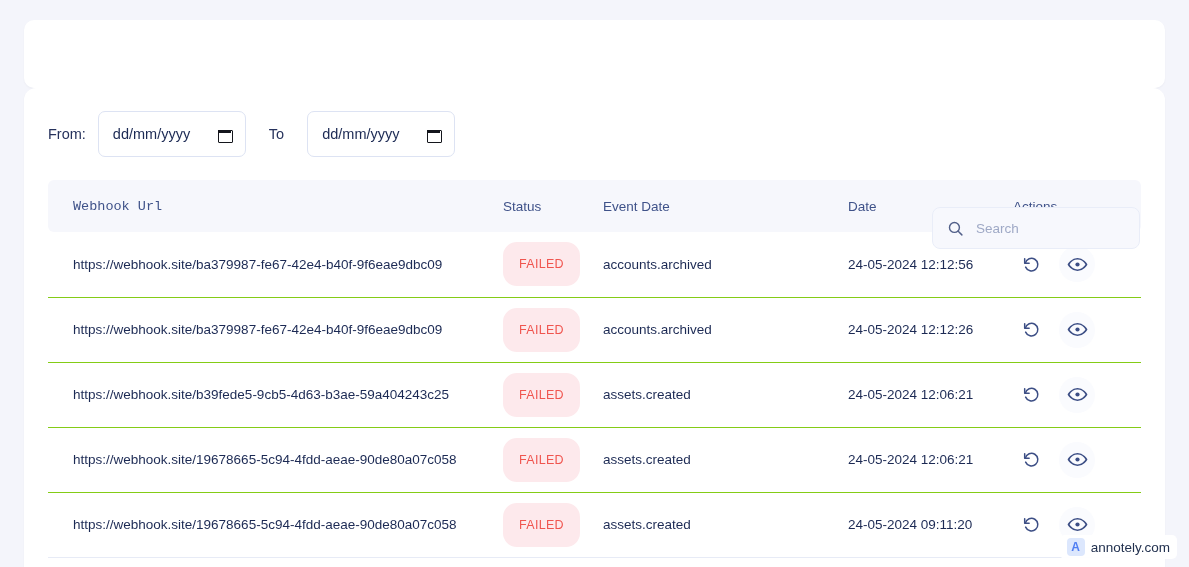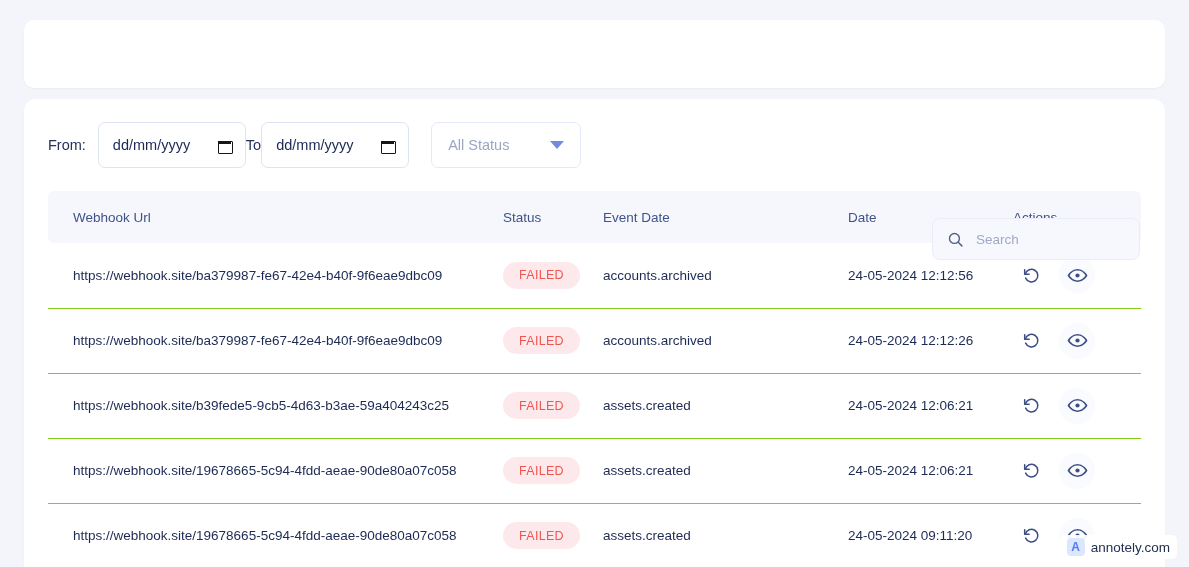--- a/index.html
+++ b/index.html
@@ -75,21 +75,21 @@
     bottom: 10px;
     height: 3px;
     background: #4f7df3;
     border-radius: 2px;
   }
 
   
   .main-card {
     position: absolute;
     left: 24px;
-    top: 99px;
+    top: 88px;
     width: 1141px;
     bottom: 0;
     background: #ffffff;
     border-radius: 12px 12px 0 0;
     box-shadow: 0 1px 2px rgba(16, 24, 40, 0.04);
     overflow: hidden;
   }
 
   
   .filter-bar {
@@ -99,21 +99,21 @@
     padding: 0 24px;
     position: relative;
   }
 
   .from-label, .to-label {
     font-size: 14.5px;
     color: #26325c;
   }
 
   .from-label { margin-right: 12px; }
-  .to-label { margin: 0 0; }
+  .to-label { margin: 0 23px; }
 
   .date-input {
     width: 148px;
     height: 46px;
     border: 1px solid #dde3f3;
     border-radius: 7px;
     display: flex;
     align-items: center;
     padding: 0 14px;
     background: #ffffff;
@@ -216,21 +216,21 @@
 
   thead th {
     background: #f6f7fc;
     font-size: 13.5px;
     font-weight: normal;
     color: #3f5289;
     text-align: left;
     height: 52px;
     padding: 0 0 0 0;
   }
-  thead th:first-child { padding-left: 25px; border-radius: 6px 0 0 6px; }
+  thead th:first-child { padding-left: 25px; border-radius: 6px 0 0 6px; font-family: Liberation Mono, monospace; }
   thead th:last-child  { border-radius: 0 6px 6px 0; }
 
   tbody td {
     height: 65px;
     font-size: 13.5px;
     color: #1c2a54;
     border-bottom: 1px solid #84cc16;
     vertical-align: middle;
   }
   tbody tr:last-child td { border-bottom: 1px solid #e7ebf6; }
@@ -240,21 +240,21 @@
   .col-status { width: 100px; }
   .col-event  { width: 245px; }
   .col-date   { width: 165px; }
   .col-act    { width: 128px; }
 
   .badge {
     display: inline-flex;
     align-items: center;
     justify-content: center;
     min-width: 77px;
-    height: 27px;
+    height: 44px;
     padding: 0 12px;
     border-radius: 14px;
     background: #fde9ec;
     color: #f0554f;
     font-size: 12.5px;
     letter-spacing: 0.3px;
   }
 
   .actions {
     display: flex;
@@ -318,24 +318,20 @@
         <span class="cal-glyph"></span>
       </div>
 
       <span class="to-label">To</span>
 
       <div class="date-input">
         <span class="ph">dd/mm/yyyy</span>
         <span class="cal-glyph"></span>
       </div>
 
-      <div class="status-select">
-        <span class="sel-text">All Status</span>
-        <span class="caret"></span>
-      </div>
     </div>
 
     <div class="search-box">
       <svg class="search-icon" viewBox="0 0 24 24" fill="none">
         <circle cx="10.5" cy="10.5" r="7" stroke="#52608a" stroke-width="2"></circle>
         <line x1="15.8" y1="15.8" x2="21" y2="21" stroke="#52608a" stroke-width="2" stroke-linecap="round"></line>
       </svg>
       <input class="search-input" type="text" placeholder="Search" style="">
     </div>
 

